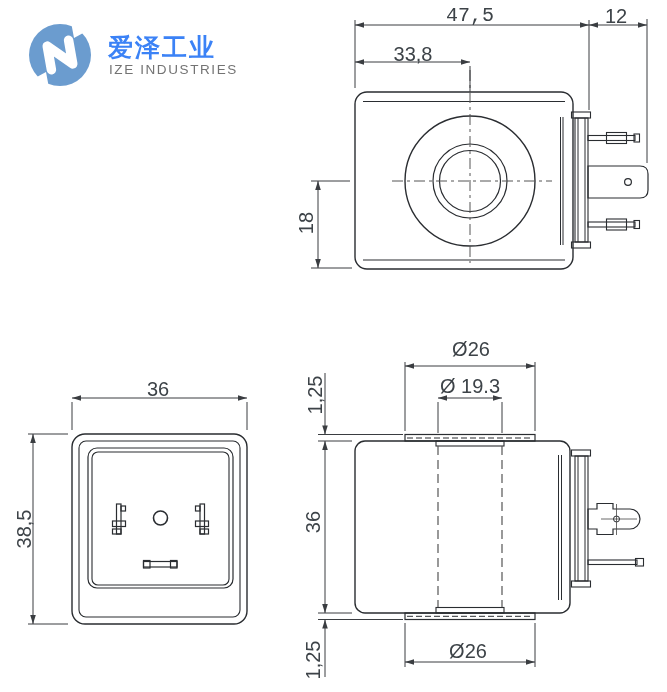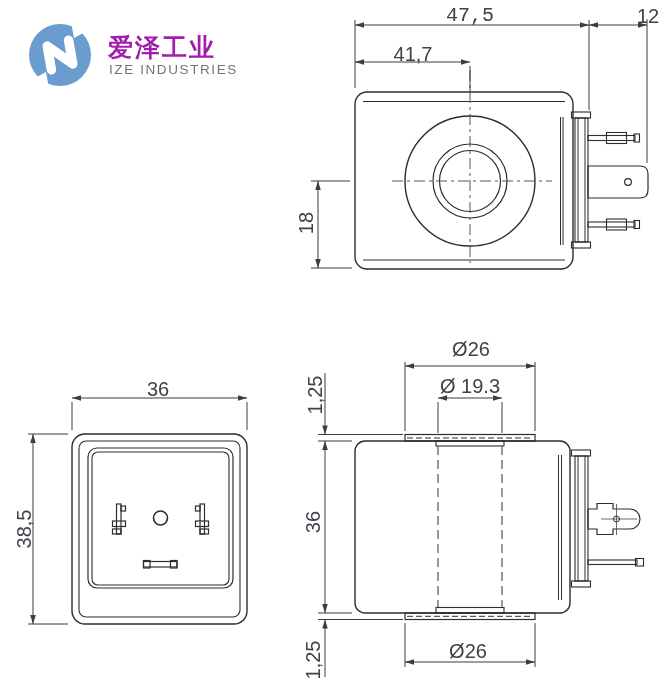--- a/index.html
+++ b/index.html
@@ -4,21 +4,21 @@
 <style>
   html,body{margin:0;padding:0;background:#ffffff;}
   .canvas{
     position:relative;width:667px;height:692px;background:#ffffff;overflow:hidden;
     font-family:"Liberation Sans", sans-serif;
   }
   .logo{position:absolute;left:0;top:0;width:300px;height:100px;}
   .logo-mark{position:absolute;left:27px;top:22px;width:66px;height:66px;}
   .logo-cn{
     position:absolute;left:108px;top:31px;font-size:25px;font-weight:bold;
-    color:#a21caf;letter-spacing:2px;white-space:nowrap;
+    color:#3b82f6;letter-spacing:2px;white-space:nowrap;
     font-family:"Liberation Sans", sans-serif;
   }
   .logo-en{
     position:absolute;left:109px;top:62px;font-size:13.5px;color:#737373;
     letter-spacing:1.6px;white-space:nowrap;
   }
   .drawing-svg{position:absolute;left:0;top:0;}
   .dim{
     position:absolute;font-size:20px;color:#3d4348;white-space:nowrap;
     transform:translate(-50%,-50%);line-height:1;
@@ -199,22 +199,22 @@
         <polygon points="325,441 322.2,450 327.8,450"></polygon>
         <polygon points="325,613 322.2,604 327.8,604"></polygon>
         <polygon points="325,619.5 322.2,628.5 327.8,628.5"></polygon>
         <polygon points="405,662 414,659.2 414,664.8"></polygon>
         <polygon points="535,662 526,659.2 526,664.8"></polygon>
       </g>
     </g>
   </svg>
 
   <div class="dim" style="left:470px;top:16px;font-family:Liberation Mono, monospace;">47,5</div>
-  <div class="dim" style="left:616px;top:16px;margin-left:32px;">12</div>
-  <div class="dim" style="left:413px;top:54px;">41,7</div>
+  <div class="dim" style="left:616px;top:16px;">12</div>
+  <div class="dim" style="left:413px;top:54px;">33,8</div>
   <div class="dim vert" style="left:306px;top:223px;">18</div>
 
   <div class="dim" style="left:158px;top:389px;">36</div>
   <div class="dim vert" style="left:24px;top:529px;">38,5</div>
 
   <div class="dim" style="left:471px;top:349px;">Ø26</div>
   <div class="dim" style="left:470px;top:386px;">Ø 19.3</div>
   <div class="dim vert" style="left:315px;top:395px;">1,25</div>
   <div class="dim vert" style="left:313px;top:522px;">36</div>
   <div class="dim vert" style="left:313px;top:660px;">1,25</div>

